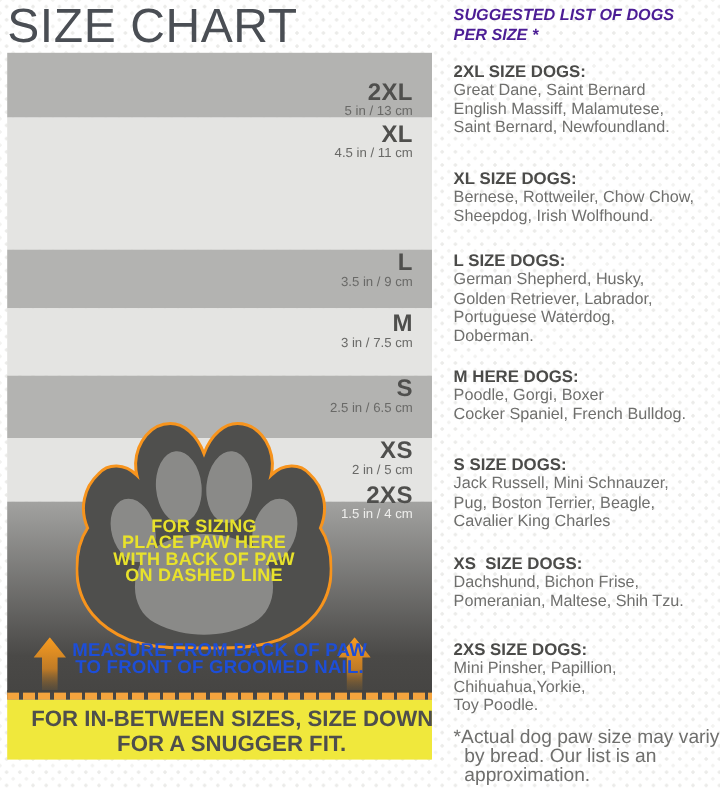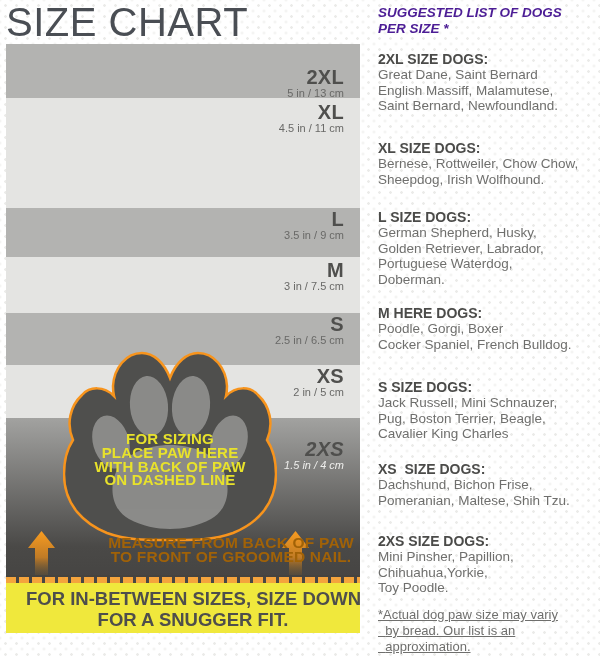--- a/index.html
+++ b/index.html
@@ -31,32 +31,32 @@
   .band-xs{top:321px;height:53px;}
   .measure-zone{
     position:absolute;left:0;top:374px;width:100%;height:165px;
     background:linear-gradient(#a2a2a0, #4a4947 78%, #454442);
   }
   .band-label{position:absolute;right:16px;text-align:right;z-index:5;}
   .band-size{font-size:20px;line-height:19px;font-weight:bold;color:#4f4f4d;letter-spacing:0.3px;}
   .band-meas{font-size:11px;line-height:12px;color:#69696
 7;color:#696967;}
   .lbl-2xl{top:5px;margin-top:19px;} .lbl-xl{top:59px;} .lbl-l{top:166px;} .lbl-m{top:217px;}
-  .lbl-s{top:271px;} .lbl-xs{top:323px;margin-left:32px;} .lbl-2xs{top:396px;font-style:italic;}
+  .lbl-s{top:271px;} .lbl-xs{top:323px;margin-left:32px;} .lbl-2xs{top:360px;}
   .lbl-2xs .band-meas{color:#eeeeec;}
   .paw-wrap{position:absolute;left:57px;top:304px;width:214px;height:194px;z-index:3;}
   .paw-instruction{
     position:absolute;left:57px;top:388px;width:214px;z-index:4;
     text-align:center;font-weight:bold;font-size:15px;line-height:13.8px;
     color:#e8e22b;white-space:pre;letter-spacing:0.2px;
   }
   .measure-instruction{
     position:absolute;left:0;top:492px;width:100%;z-index:4;
     text-align:center;font-weight:bold;font-size:15.5px;line-height:13.8px;
-    color:#a16207;white-space:pre;letter-spacing:0.2px;padding-left:48px;
+    color:#1d4ed8;white-space:pre;letter-spacing:0.2px;
   }
   .arrow{position:absolute;top:487px;width:27px;height:48px;z-index:4;}
   .arrow-left{left:22px;} .arrow-right{left:276px;}
   .dash-strip{
     position:absolute;left:0;top:531px;width:100%;height:8px;z-index:5;
     background:repeating-linear-gradient(90deg, #f4a43d 0 10px, #474644 10px 13px);
     border-top:2px solid #44433f;box-sizing:border-box;
   }
   .fit-banner{
     position:absolute;left:0;top:539px;width:100%;height:50px;
@@ -72,21 +72,21 @@
     position:absolute;top:5px;left:0;
     font-size:13.5px;line-height:15.5px;font-weight:bold;color:#4c1d95;white-space:pre;font-style:italic;
   }
   .dog-section{position:absolute;left:0;}
   .dog-section-title{font-size:14px;line-height:15px;font-weight:bold;color:#4b4b49;white-space:pre;}
   .dog-section-body{font-size:13.5px;line-height:15.6px;color:#6f6f6d;white-space:pre;}
   .sec-0{top:52px;} .sec-1{top:141px;} .sec-2{top:210px;} .sec-3{top:306px;}
   .sec-4{top:380px;} .sec-5{top:462px;} .sec-6{top:534px;}
   .footnote{
     position:absolute;top:607px;left:0;
-    font-size:13px;line-height:16px;color:#6f6f6d;white-space:pre-wrap;text-decoration:underline;
+    font-size:16px;line-height:16px;color:#6f6f6d;white-space:pre-wrap;
   }
 </style>
 </head>
 <body>
 
 <div class="page-title">SIZE CHART</div>
 
 <div class="chart">
   <div class="band dark band-2xl"></div>
   <div class="band light band-xl"></div>

